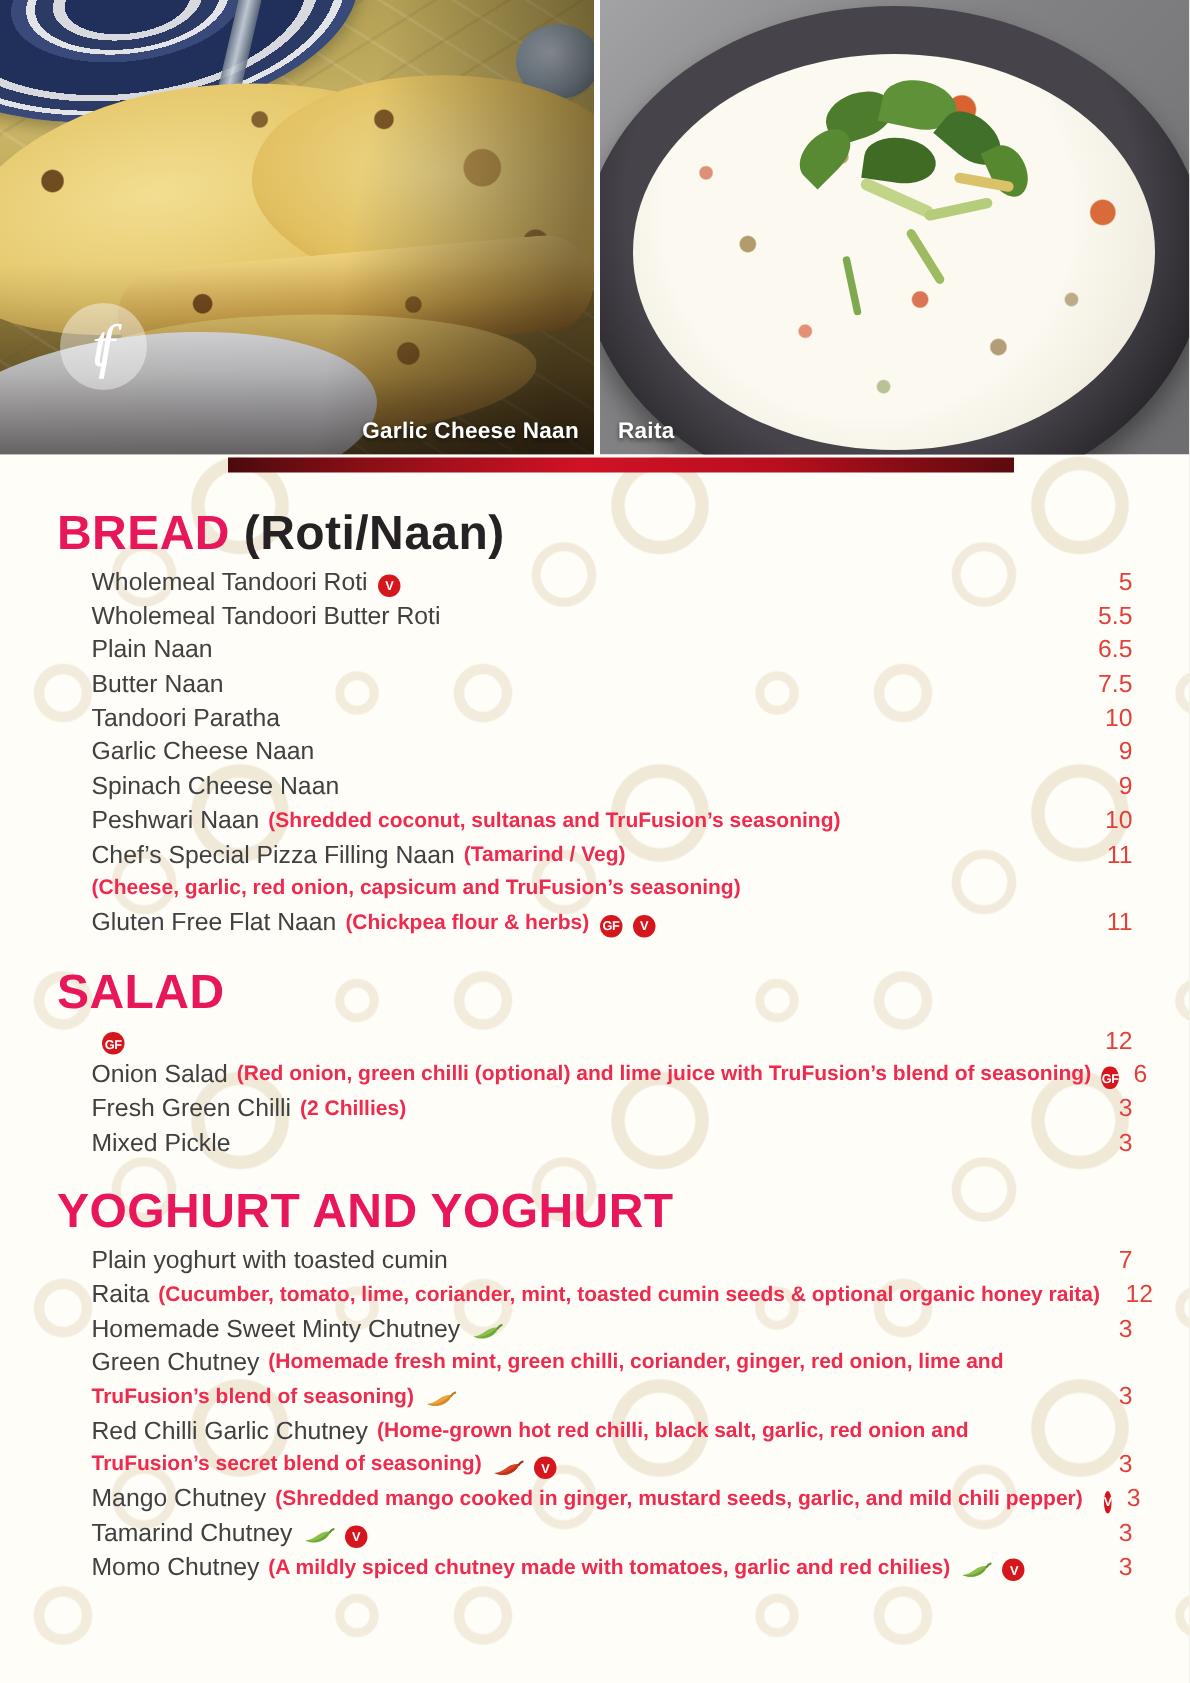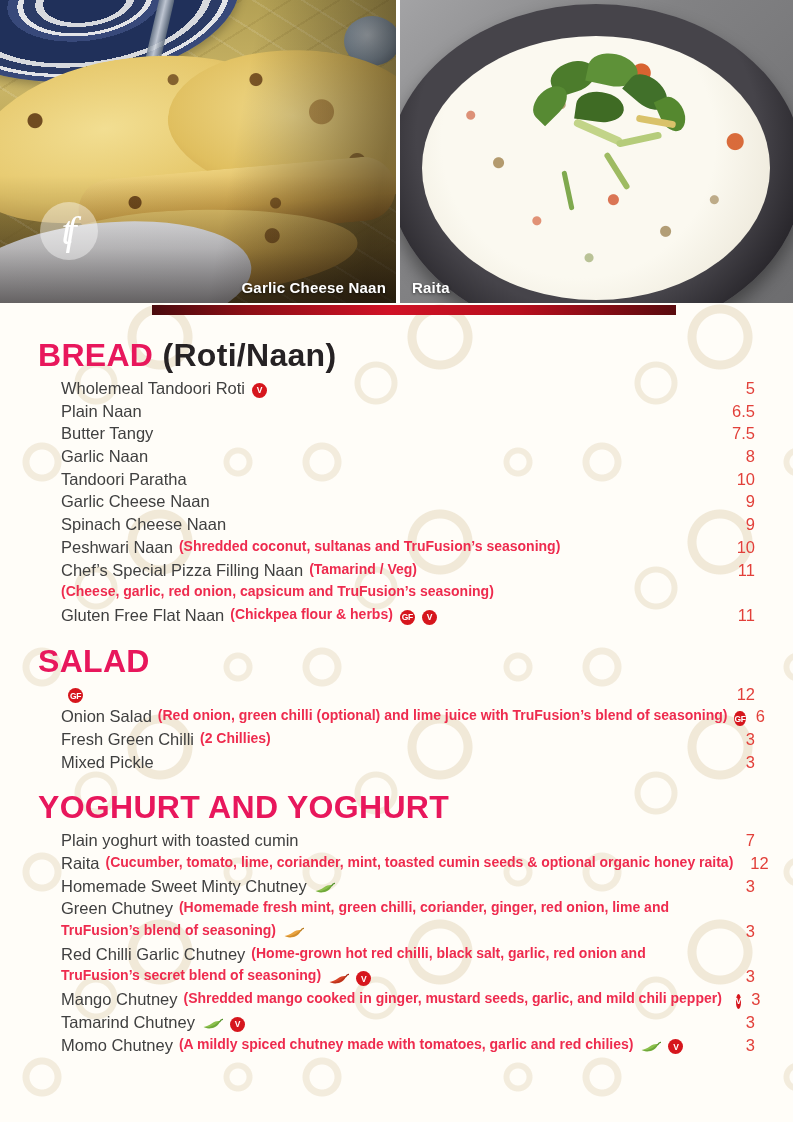--- a/index.html
+++ b/index.html
@@ -182,30 +182,30 @@
 
   <main class="menu">
       <section class="menu-section">
         <h2 class="section-title"><span class="title-main">BREAD</span><span class="title-sub"> (Roti/Naan)</span></h2>
         <div class="row">
           <span class="item-name">Wholemeal Tandoori Roti</span>
           <span class="badge">V</span>
           <span class="item-price">5</span>
         </div>
         <div class="row">
+          <span class="item-name">Wholemeal Tandoori Butter Roti</span>
+          <span class="item-price">5.5</span>
+        </div>
+        <div class="row">
           <span class="item-name">Plain Naan</span>
           <span class="item-price">6.5</span>
         </div>
         <div class="row">
-          <span class="item-name">Butter Tangy</span>
+          <span class="item-name">Butter Naan</span>
           <span class="item-price">7.5</span>
-        </div>
-        <div class="row">
-          <span class="item-name">Garlic Naan</span>
-          <span class="item-price">8</span>
         </div>
         <div class="row">
           <span class="item-name">Tandoori Paratha</span>
           <span class="item-price">10</span>
         </div>
         <div class="row">
           <span class="item-name">Garlic Cheese Naan</span>
           <span class="item-price">9</span>
         </div>
         <div class="row">

